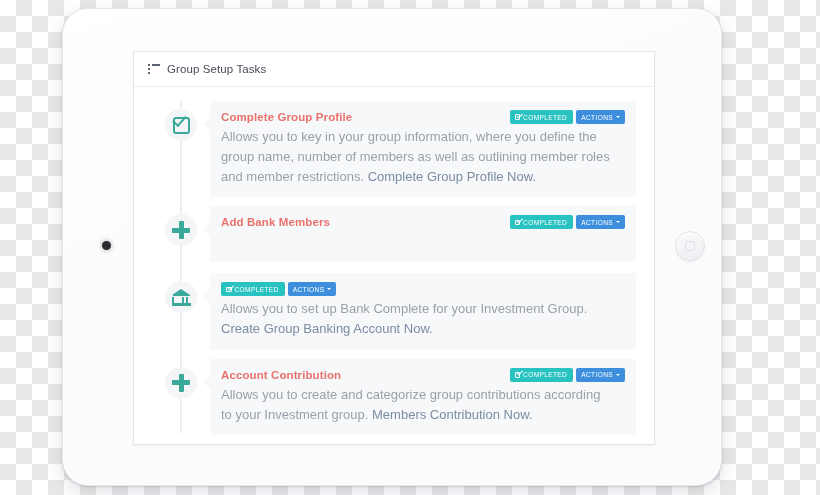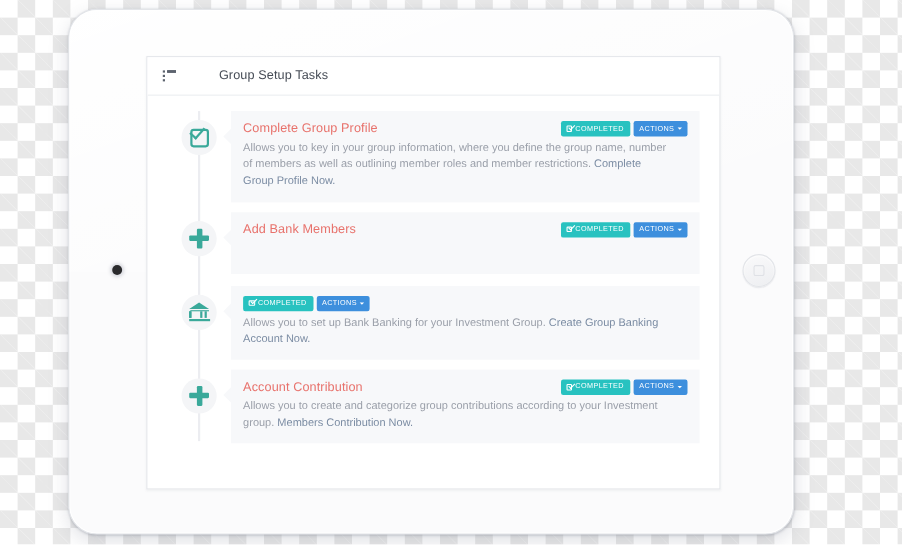--- a/index.html
+++ b/index.html
@@ -89,21 +89,20 @@
   }
 
   
   .panel-header {
     height: 35px;
     display: flex;
     align-items: center;
     padding: 0 0 0 14px;
     border-bottom: 1px solid #eceef1;
     background: #ffffff;
-    gap: 32px;
   }
   .header-icon {
     width: 12px; height: 10px;
     margin-right: 7px;
     position: relative;
     flex: none;
   }
   .header-icon i {
     position: absolute;
     left: 4px;
@@ -256,21 +255,21 @@
 
   .task-head {
     display: flex;
     align-items: flex-start;
     justify-content: space-between;
     margin-bottom: 3px;
   }
   .task-title {
     font-size: 11.5px;
     color: #e8726c;
-    font-weight: normal;
+    font-weight: bold;
     letter-spacing: 0.1px;
     padding-top: 1px;
   }
   .task-buttons {
     display: flex;
     gap: 3px;
     flex: none;
   }
   .badge-completed {
     background: #28c2c0;
@@ -317,21 +316,21 @@
   }
   .caret {
     width: 0; height: 0;
     border-left: 2.6px solid transparent;
     border-right: 2.6px solid transparent;
     border-top: 2.8px solid #ffffff;
     flex: none;
   }
 
   .task-desc {
-    font-size: 10px;
+    font-size: 13px;
     line-height: 1.52;
     color: #9a9fa9;
     max-width: 392px;
   }
   .task-link {
     color: #7b8ca3;
     text-decoration: none;
     cursor: pointer;
   }
 </style>
@@ -434,21 +433,21 @@
                   <span class="mini-check"></span>
                   <span>COMPLETED</span>
                 </span>
                 <button class="btn-actions">
                   <span>ACTIONS</span>
                   <span class="caret"></span>
                 </button>
               </div>
             </div>
             <div class="task-desc">
-              <span>Allows you to set up Bank Banking for your Investment Group. </span><a class="task-link">Create Group Banking Account Now.</a>
+              <span>Allows you to set up Bank Complete for your Investment Group. </span><a class="task-link">Create Group Banking Account Now.</a>
             </div>
           </div>
         </div>
 
         <div class="task-row">
           <div class="marker">
             <div class="marker-circle">
               <span class="ico-plus"></span>
             </div>
           </div>

